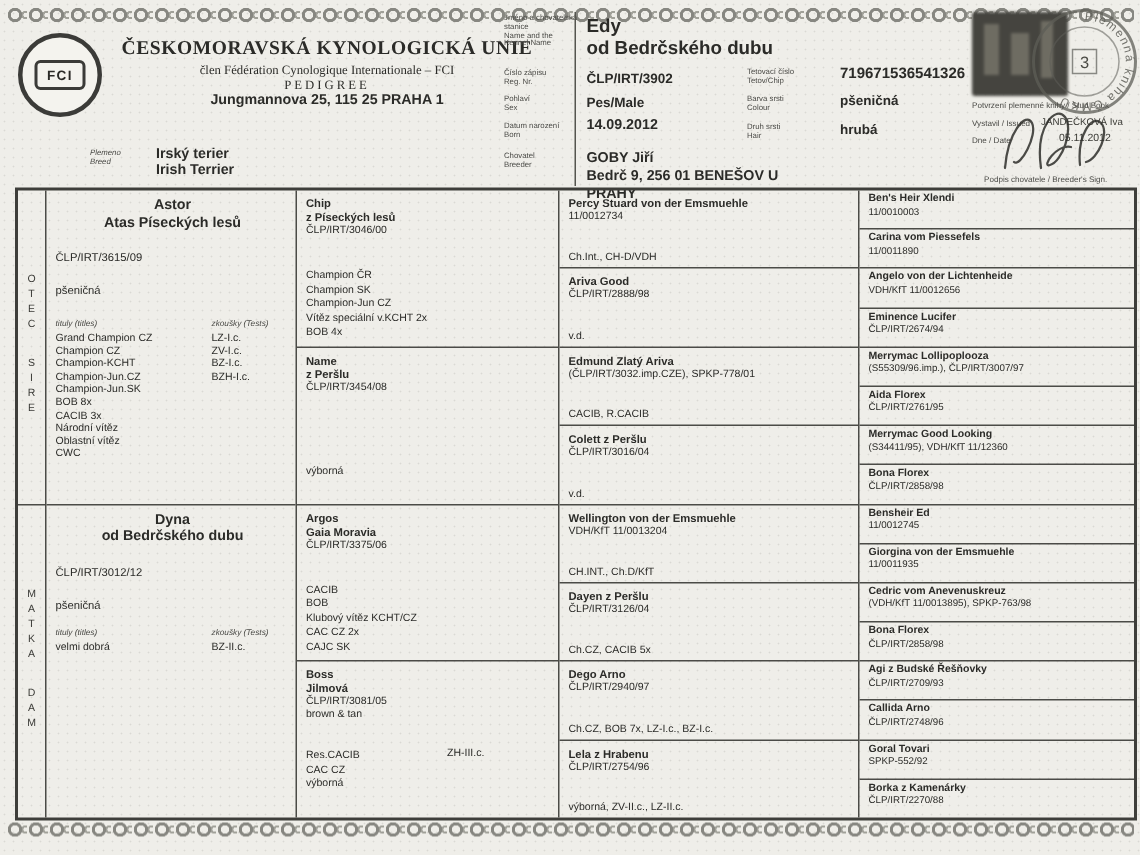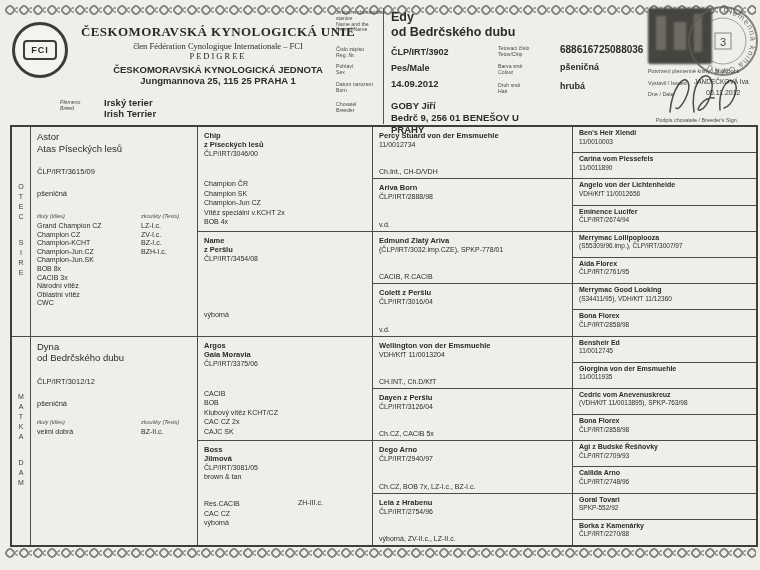--- a/index.html
+++ b/index.html
@@ -72,21 +72,21 @@
   .col:last-child{border-right:none;}
   .col.letters{width:18px;}
   .col.c1{width:166px;} .col.c2{width:174px;} .col.c3{width:199px;} .col.c4{flex:1;}
   .half{flex:1;display:flex;flex-direction:column;align-items:center;justify-content:center;
         gap:16px;border-bottom:1px solid #4b4b47;}
   .half:last-child{border-bottom:none;}
   .vert{writing-mode:vertical-lr;text-orientation:upright;font-size:7px;letter-spacing:3px;color:#3a3a36;}
   .cell{position:relative;flex:1;border-bottom:1px solid #4b4b47;padding:4px 4px 2px 6px;
         box-sizing:border-box;overflow:hidden;}
   .cell:last-child{border-bottom:none;}
-  .nm{font-size:9.5px;font-weight:normal;line-height:11.5px;}
+  .nm{font-size:9.5px;font-weight:bold;line-height:11.5px;text-align:center;}
   .nm2{font-size:7.5px;font-weight:bold;line-height:9px;}
   .reg1{position:absolute;left:6px;top:40px;font-size:7.5px;}
   .clr1{position:absolute;left:6px;top:62px;font-size:7.5px;}
   .tt-labels{position:absolute;left:6px;right:4px;font-size:5.5px;font-style:italic;color:#4a4a46;}
   .tt-labels span:first-child{display:inline-block;width:104px;}
   .tt-lists{position:absolute;left:6px;right:2px;display:flex;font-size:7px;line-height:8.6px;}
   .tt-lists .list{white-space:pre-line;}
   .tt-lists .list:first-child{width:104px;}
   .sire-cell .tt-labels{top:86px;} .sire-cell .tt-lists{top:95px;}
   .dam-cell .tt-labels{top:82px;} .dam-cell .tt-lists{top:91px;}
@@ -112,21 +112,20 @@
   <div class="hdr">
 
     <div class="fci">
       <div class="fci-box">FCI</div>
     </div>
 
     <div class="org">
       <div class="org-title">ČESKOMORAVSKÁ KYNOLOGICKÁ UNIE</div>
       <div class="org-sub">člen Fédération Cynologique Internationale – FCI</div>
       <div class="doc-sub">PEDIGREE</div>
-      <div class="org2">ČESKOMORAVSKÁ KYNOLOGICKÁ JEDNOTA</div>
       <div class="org2-addr">Jungmannova 25, 115 25 PRAHA 1</div>
     </div>
 
     <div class="breed-lbl sm-lbl">Plemeno
 Breed</div>
     <div class="breed-val" style="white-space:pre-line;">Irský terier
 Irish Terrier</div>
 
     <div class="lblcol1">
       <div class="sm-lbl" style="top:-6px;">Jméno a chovatelská stanice
@@ -155,21 +154,21 @@
 
     <div class="lblcol2">
       <div class="sm-lbl" style="top:30px;">Tetovací číslo
 Tetov/Chip</div>
       <div class="sm-lbl" style="top:48px;">Barva srsti
 Colour</div>
       <div class="sm-lbl" style="top:67px;">Druh srsti
 Hair</div>
     </div>
 
-    <div class="val2" style="top:28px;font-size:10px;">688616725088036</div>
+    <div class="val2" style="top:28px;font-size:10px;">719671536541326</div>
     <div class="val2" style="top:46px;font-size:9px;">pšeničná</div>
     <div class="val2" style="top:65px;font-size:9px;">hrubá</div>
 
     <div class="inkblob">
       <i style="left:8px;top:8px;width:10px;height:34px;"></i>
       <i style="left:26px;top:14px;width:12px;height:28px;"></i>
       <i style="left:46px;top:6px;width:8px;height:38px;"></i>
     </div>
 
     <svg class="stamp" width="74" height="74" viewBox="0 0 74 74">
@@ -288,21 +287,21 @@
       </div>
     </div>
 
     <div class="col c3">
       <div class="cell g3">
         <div class="nm2">Percy Stuard von der Emsmuehle</div>
         <div class="reg3">11/0012734</div>
         <div class="note">Ch.Int., CH-D/VDH</div>
       </div>
       <div class="cell g3">
-        <div class="nm2">Ariva Born</div>
+        <div class="nm2">Ariva Good</div>
         <div class="reg3">ČLP/IRT/2888/98</div>
         <div class="note">v.d.</div>
       </div>
       <div class="cell g3">
         <div class="nm2">Edmund Zlatý Ariva</div>
         <div class="reg3">(ČLP/IRT/3032.imp.CZE), SPKP-778/01</div>
         <div class="note">CACIB, R.CACIB</div>
       </div>
       <div class="cell g3">
         <div class="nm2">Colett z Peršlu</div>

